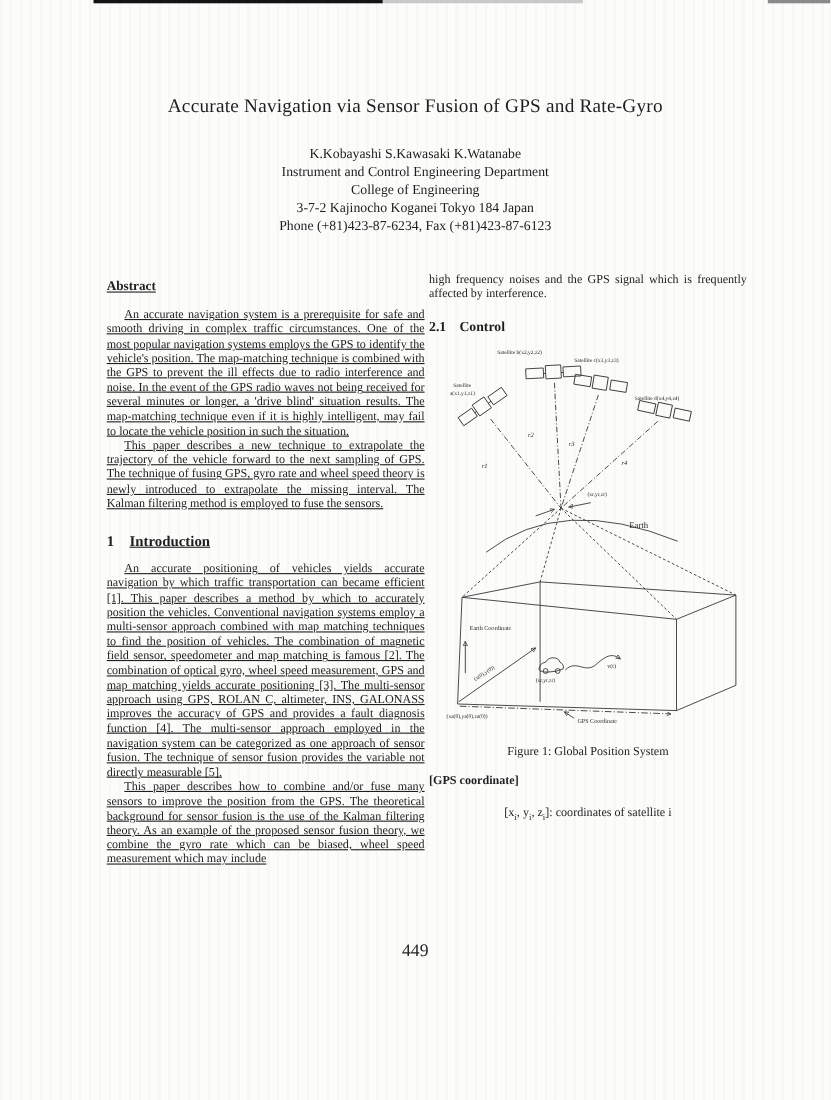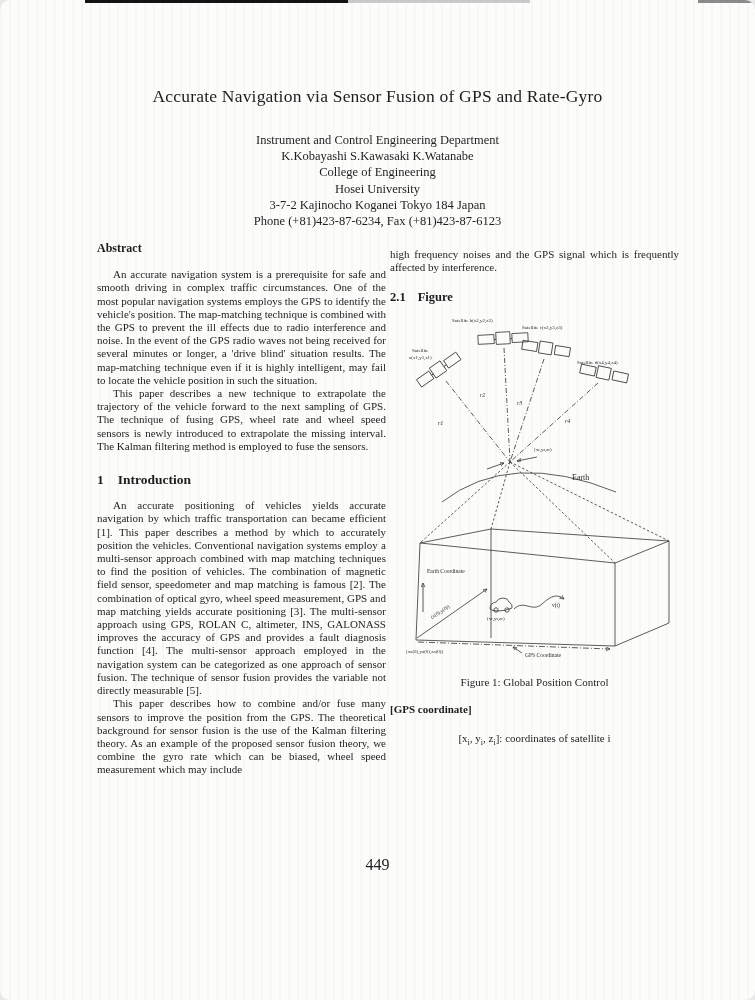--- a/index.html
+++ b/index.html
@@ -7,38 +7,37 @@
     width:755px;height:1000px;
     font-family:"Liberation Serif","DejaVu Serif",serif;
     background:#e9e9e9;
   }
   .page{
     position:relative;width:755px;height:1000px;overflow:hidden;
     background:
       repeating-linear-gradient(90deg, rgba(0,0,0,0.018) 0px, rgba(0,0,0,0.018) 2px, rgba(0,0,0,0) 2px, rgba(0,0,0,0) 9px),
       #fcfcfb;
     color:#1e1e1e;
-    border-radius:10px;
   }
   .scan-edge{position:absolute;top:0;height:3px;}
   .edge1{left:85px;width:263px;background:#141414;}
   .edge2{left:348px;width:182px;background:#c9c9c9;}
   .edge3{left:698px;width:57px;background:#8a8a8a;}
 
   .title{
     position:absolute;left:0;top:86px;width:755px;margin:0;
     text-align:center;font-size:17.5px;font-weight:normal;
     letter-spacing:0.2px;
   }
   .authorblock{
     position:absolute;left:0;top:132px;width:755px;
     text-align:center;font-size:12.5px;line-height:16.2px;
   }
   .col{position:absolute;width:289px;font-size:11px;line-height:13.2px;text-align:justify;}
-  .col-left{left:97px;top:242px;height:612px;}
+  .col-left{left:97px;top:254px;height:612px;text-decoration:underline;}
   .col-right{left:390px;top:248px;height:612px;}
   .col p{margin:0 0 0 0;}
   .col p.indent{text-indent:16px;}
   .abshead{font-weight:bold;font-size:12px;margin:0 0 13px 0;text-align:left;}
   h2.sec{font-size:13.5px;margin:20px 0 13px 0;text-align:left;}
   h3.subsec{font-size:12.5px;margin:17px 0 6px 0;text-align:left;}
   .secnum{display:inline-block;margin-right:14px;}
   .subnum{display:inline-block;margin-right:12px;}
   .figwrap{margin:4px 0 0 4px;}
   .caption{text-align:center;font-size:11px;margin:10px 0 14px 0;}
@@ -58,40 +57,39 @@
 
 <div class="page">
 
   <div class="scan-edge edge1"></div>
   <div class="scan-edge edge2"></div>
   <div class="scan-edge edge3"></div>
 
   <h1 class="title">Accurate Navigation via Sensor Fusion of GPS and Rate-Gyro</h1>
 
   <div class="authorblock">
+    <div>K.Kobayashi S.Kawasaki K.Watanabe</div>
     <div>Instrument and Control Engineering Department</div>
-    <div>K.Kobayashi S.Kawasaki K.Watanabe</div>
     <div>College of Engineering</div>
-    <div>Hosei University</div>
     <div>3-7-2 Kajinocho Koganei Tokyo 184 Japan</div>
     <div>Phone (+81)423-87-6234, Fax (+81)423-87-6123</div>
   </div>
 
   <div class="col col-left">
     <div class="abshead">Abstract</div>
     <p class="indent">An accurate navigation system is a prerequisite for safe and smooth driving in complex traffic circumstances. One of the most popular navigation systems employs the GPS to identify the vehicle's position. The map-matching technique is combined with the GPS to prevent the ill effects due to radio interference and noise. In the event of the GPS radio waves not being received for several minutes or longer, a 'drive blind' situation results. The map-matching technique even if it is highly intelligent, may fail to locate the vehicle position in such the situation.</p>
-    <p class="indent">This paper describes a new technique to extrapolate the trajectory of the vehicle forward to the next sampling of GPS. The technique of fusing GPS, wheel rate and wheel speed sensors is newly introduced to extrapolate the missing interval. The Kalman filtering method is employed to fuse the sensors.</p>
+    <p class="indent">This paper describes a new technique to extrapolate the trajectory of the vehicle forward to the next sampling of GPS. The technique of fusing GPS, gyro rate and wheel speed theory is newly introduced to extrapolate the missing interval. The Kalman filtering method is employed to fuse the sensors.</p>
     <h2 class="sec"><span class="secnum">1</span><span>Introduction</span></h2>
     <p class="indent">An accurate positioning of vehicles yields accurate navigation by which traffic transportation can became efficient [1]. This paper describes a method by which to accurately position the vehicles. Conventional navigation systems employ a multi-sensor approach combined with map matching techniques to find the position of vehicles. The combination of magnetic field sensor, speedometer and map matching is famous [2]. The combination of optical gyro, wheel speed measurement, GPS and map matching yields accurate positioning [3]. The multi-sensor approach using GPS, ROLAN C, altimeter, INS, GALONASS improves the accuracy of GPS and provides a fault diagnosis function [4]. The multi-sensor approach employed in the navigation system can be categorized as one approach of sensor fusion. The technique of sensor fusion provides the variable not directly measurable [5].</p>
     <p class="indent">This paper describes how to combine and/or fuse many sensors to improve the position from the GPS. The theoretical background for sensor fusion is the use of the Kalman filtering theory. As an example of the proposed sensor fusion theory, we combine the gyro rate which can be biased, wheel speed measurement which may include</p>
   </div>
 
   <div class="col col-right">
     <p>high frequency noises and the GPS signal which is frequently affected by interference.</p>
-    <h3 class="subsec"><span class="subnum">2.1</span><span>Figure</span></h3>
+    <h3 class="subsec"><span class="subnum">2.1</span><span>Control</span></h3>
 
     <div class="figwrap">
       <svg width="282" height="352" viewBox="0 0 282 352">
         <defs>
           <marker id="arr" markerWidth="7" markerHeight="7" refX="5" refY="2.5" orient="auto">
             <path d="M0,0 L5,2.5 L0,5 Z" fill="#333" stroke="none"></path>
           </marker>
         </defs>
 
         <g transform="translate(45,59) rotate(-35)">
@@ -173,20 +171,20 @@
         <path d="M 120 298 C 130 288 138 302 148 293 S 163 283 170 288" marker-end="url(#arr)"></path>
         <text class="small" x="158" y="296">v(t)</text>
 
         <line x1="24" y1="331" x2="216" y2="338" stroke-dasharray="6 2 1 2" marker-end="url(#arr)"></line>
         <text class="tiny" x="12" y="342">(xa(0),ya(0),za(0))</text>
         <line x1="128" y1="342" x2="119" y2="336" marker-end="url(#arr)"></line>
         <text class="small" x="131" y="346">GPS Coordinate</text>
       </svg>
     </div>
 
-    <div class="caption">Figure 1: Global Position Control</div>
+    <div class="caption">Figure 1: Global Position System</div>
 
     <div class="gpslabel">[GPS coordinate]</div>
     <p class="varline">[x<sub>i</sub>, y<sub>i</sub>, z<sub>i</sub>]: coordinates of satellite i</p>
   </div>
 
   <div class="pagenum">449</div>
 </div>
 
 </body></html>

